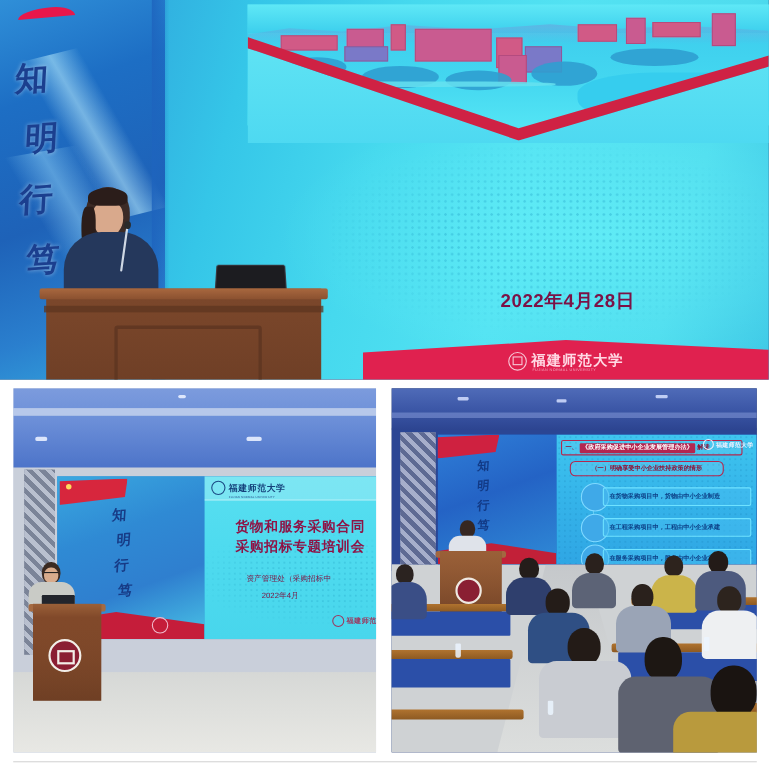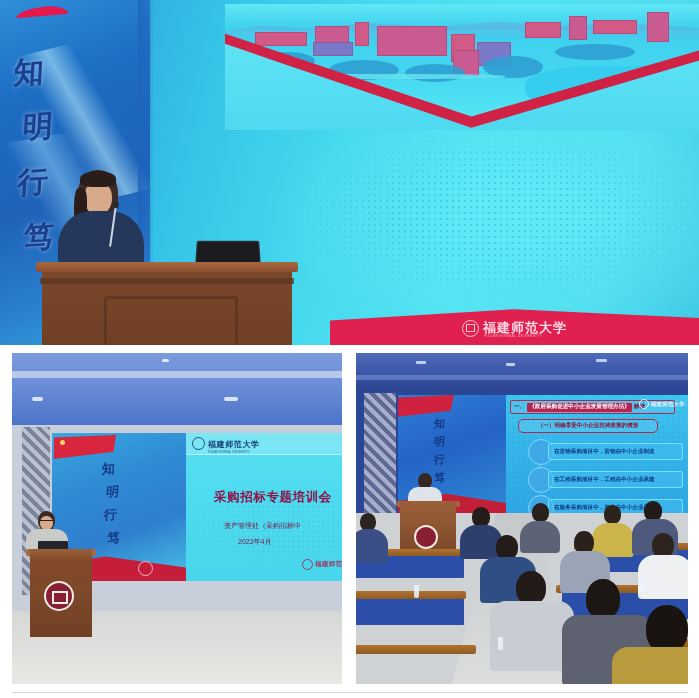--- a/index.html
+++ b/index.html
@@ -265,20 +265,21 @@
     <div class="chev-fill"></div>
     <div class="chevron"></div>
 
     <div class="calligraphy">
       <span>知</span>
       <span>明</span>
       <span>行</span>
       <span>笃</span>
     </div>
 
+    <div class="hero-date">2022年4月28日</div>
 
     <div class="hero-footer"></div>
     <div class="hero-footer-logo">
       <div class="seal"></div>
       <div class="uni-name">福建师范大学</div>
     </div>
     <div class="uni-sub">FUJIAN NORMAL UNIVERSITY</div>
 
     <div class="spk-head"></div>
     <div class="spk-face"></div>
@@ -317,20 +318,21 @@
 
       <div class="slideL">
         <div class="slideL-map"></div>
         <div class="slideL-hdr">
           <div class="seal2"></div>
           <div>
             <span class="nm">福建师范大学</span>
             <span class="nm2">FUJIAN NORMAL UNIVERSITY</span>
           </div>
         </div>
+        <div class="slideL-t1">货物和服务采购合同</div>
         <div class="slideL-t2">采购招标专题培训会</div>
         <div class="slideL-s1">资产管理处（采购招标中</div>
         <div class="slideL-s2">2022年4月</div>
         <div class="slideL-logo">
           <div class="seal3"></div>
           <div class="nm3">福建师范大学</div>
         </div>
       </div>
     </div>
 

